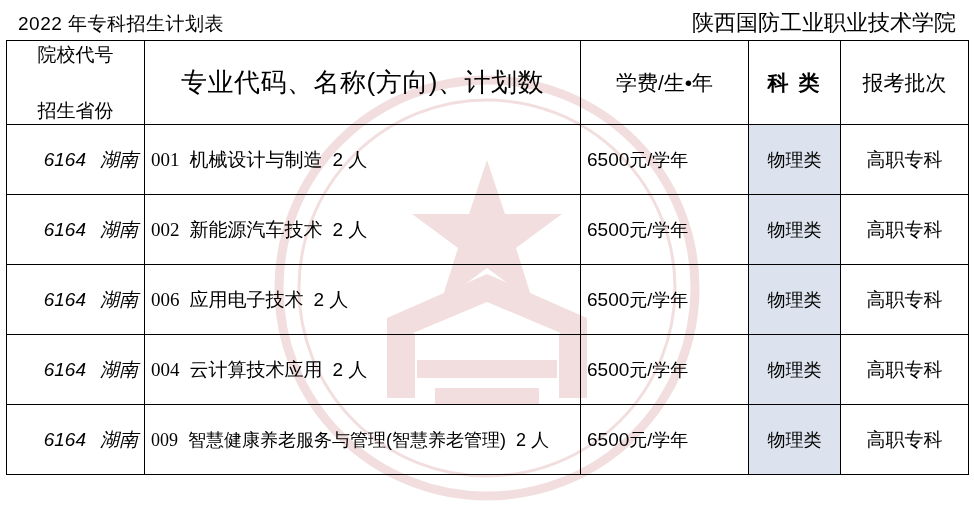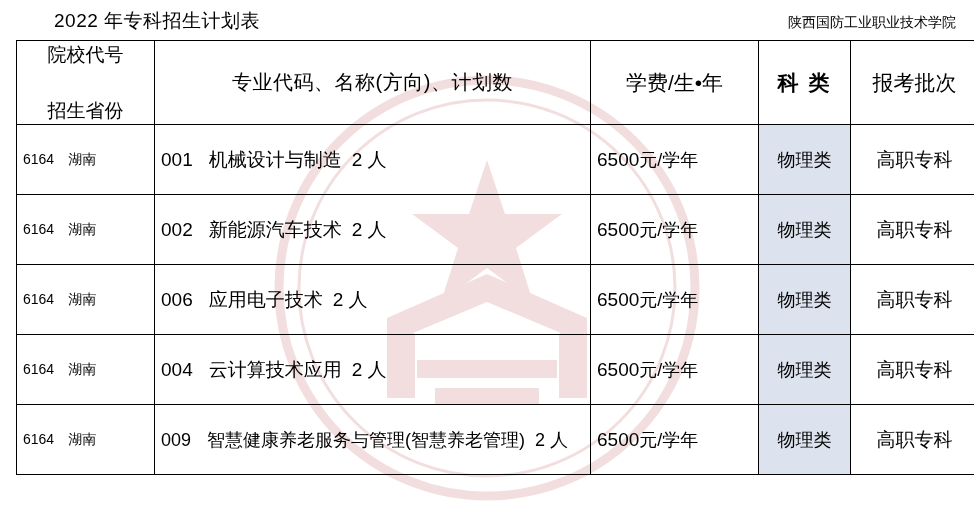--- a/index.html
+++ b/index.html
@@ -33,38 +33,37 @@
   
   .doc-header {
     position: relative;
     z-index: 2;
     display: flex;
     align-items: baseline;
     justify-content: space-between;
     padding: 8px 14px 6px 18px;
     height: 26px;
     box-sizing: content-box;
-    margin-left: 36px;
   }
   .doc-title {
     font-size: 19px;
     letter-spacing: 0.5px;
     white-space: nowrap;
   }
   .doc-school {
-    font-size: 14px;
+    font-size: 22px;
     white-space: nowrap;
     padding-right: 4px;
   }
 
   
   .table-wrap {
     position: relative;
     z-index: 2;
-    padding: 0 16px;
+    padding: 0 6px;
   }
   table.plan {
     border-collapse: collapse;
     width: 962px;
     table-layout: fixed;
     background: transparent;
   }
   table.plan td, table.plan th {
     border: 1px solid #000000;
     padding: 0 6px;
@@ -84,41 +83,42 @@
   thead th {
     height: 76px;
     text-align: center;
     font-size: 21px;
   }
   thead th.hdr-code {
     font-size: 19px;
     line-height: 1.45;
   }
   thead th.hdr-code .l2 { display: block; margin-top: 28px; }
-  thead th.hdr-major { font-size: 20px; letter-spacing: 0.5px; }
+  thead th.hdr-major { font-size: 26px; letter-spacing: 0.5px; }
   thead th.hdr-fee { font-size: 21px; }
   thead th.hdr-cat { font-size: 21px; letter-spacing: 2px; font-weight: bold; }
   thead th.hdr-batch { font-size: 21px; font-family: Liberation Mono, monospace; }
 
   
   tbody tr { height: 70px; }
   td.cell-code {
-    font-size: 14px;
-    text-align: left;
+    font-size: 19px;
+    text-align: right;
     padding-left: 14px;
     white-space: nowrap;
+    font-style: italic;
   }
   td.cell-code .prov { margin-left: 14px; }
   td.cell-major {
     font-size: 19px;
     text-align: left;
     padding-left: 8px;
     white-space: nowrap;
   }
-  td.cell-major .mcode { margin-right: 16px; }
+  td.cell-major .mcode { margin-right: 10px; font-family: Liberation Serif, serif; }
   td.cell-major .mcount { margin-left: 10px; }
   td.cell-fee {
     font-size: 19px;
     text-align: left;
     padding-left: 6px;
     white-space: nowrap;
   }
   td.cell-fee .unit { font-size: 18px; }
   td.cell-cat {
     font-size: 18px;

